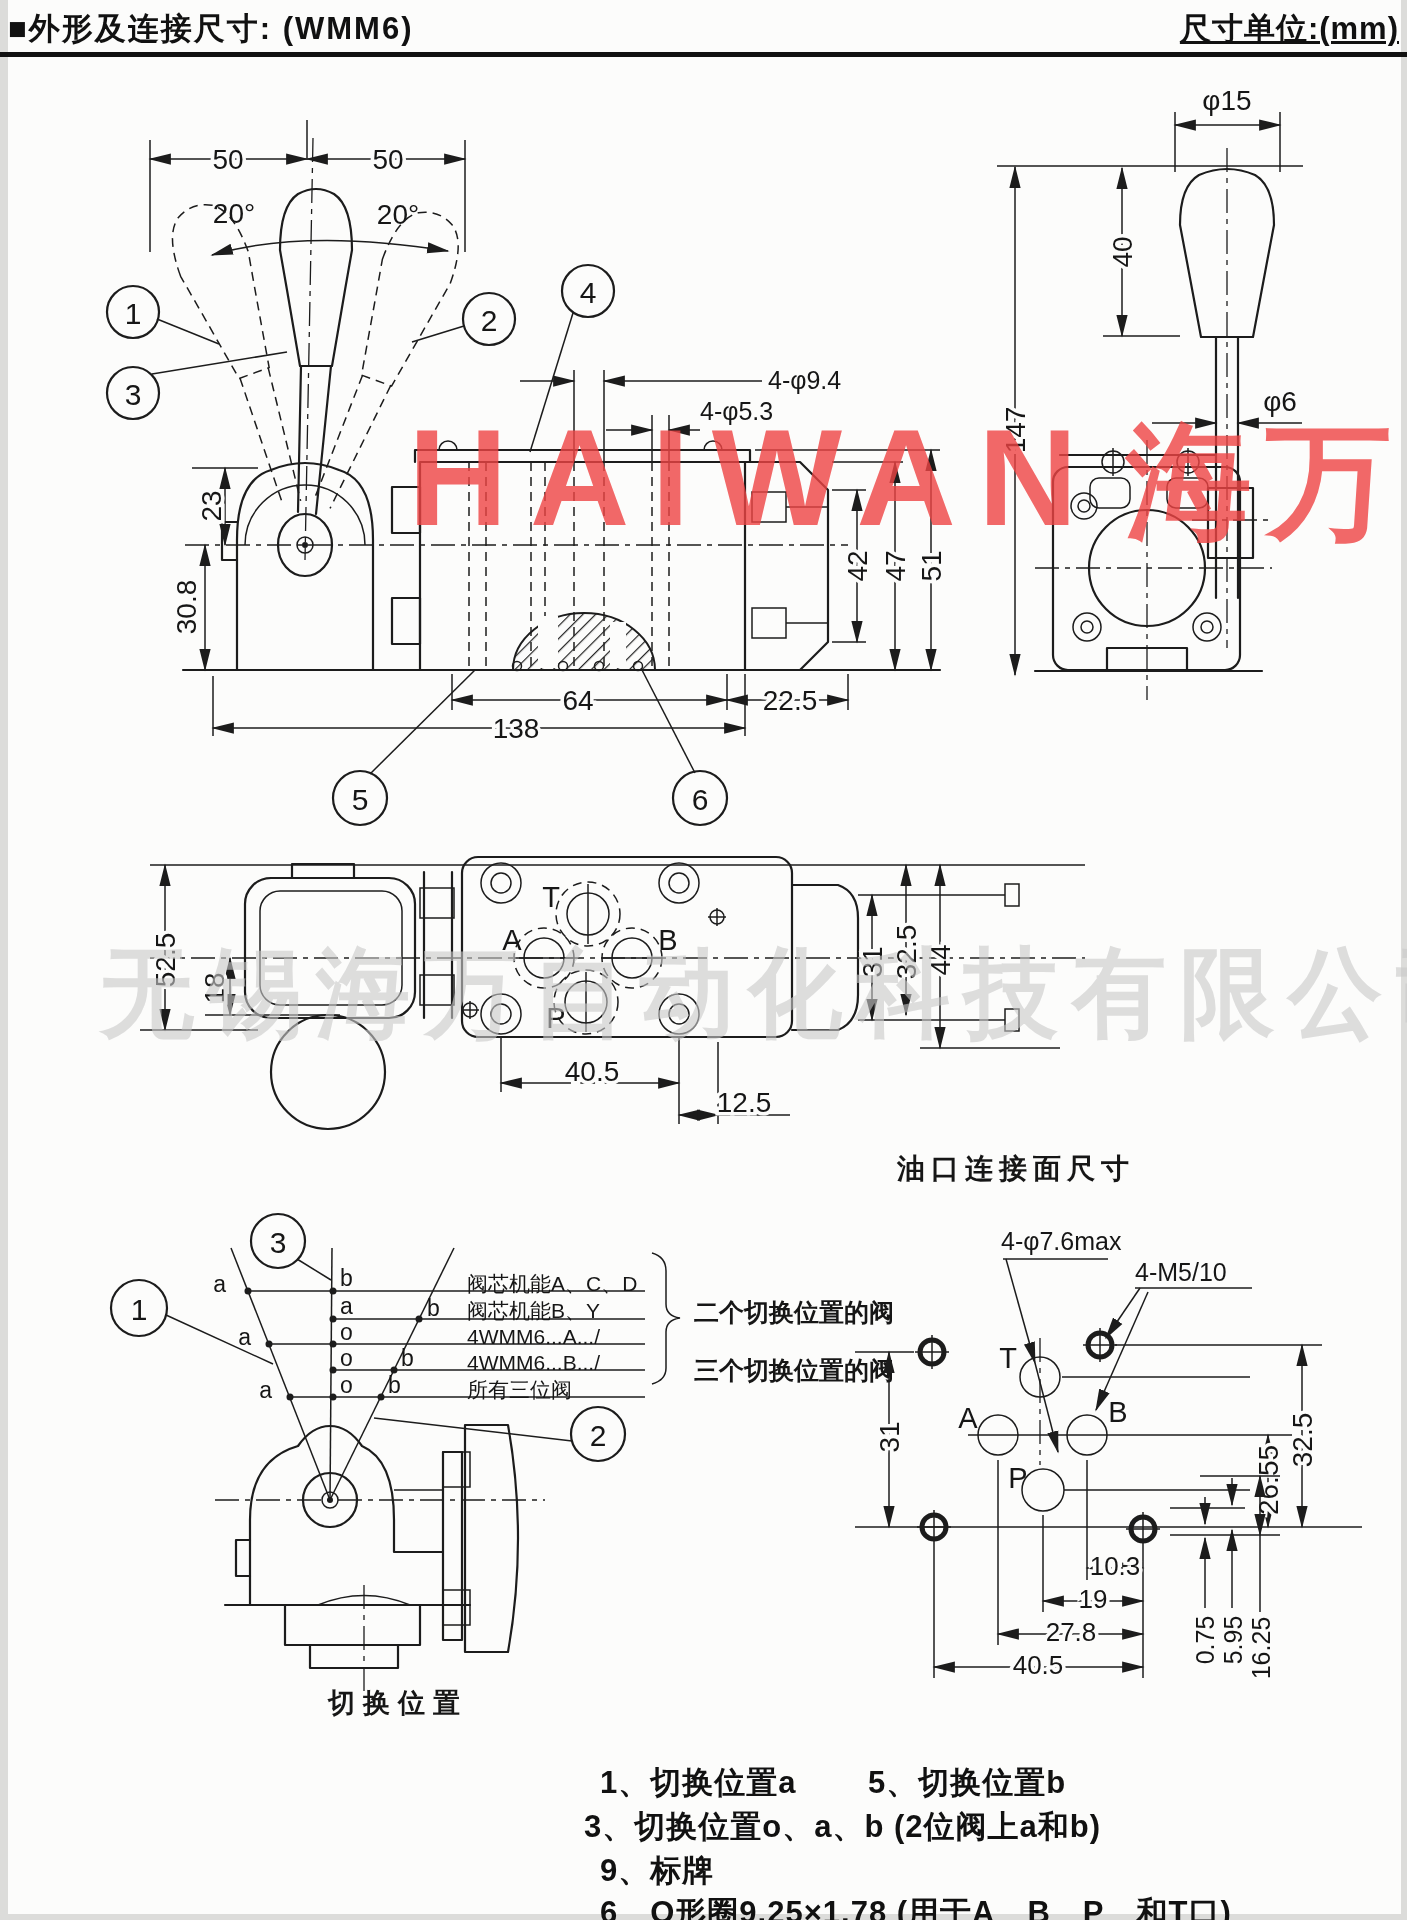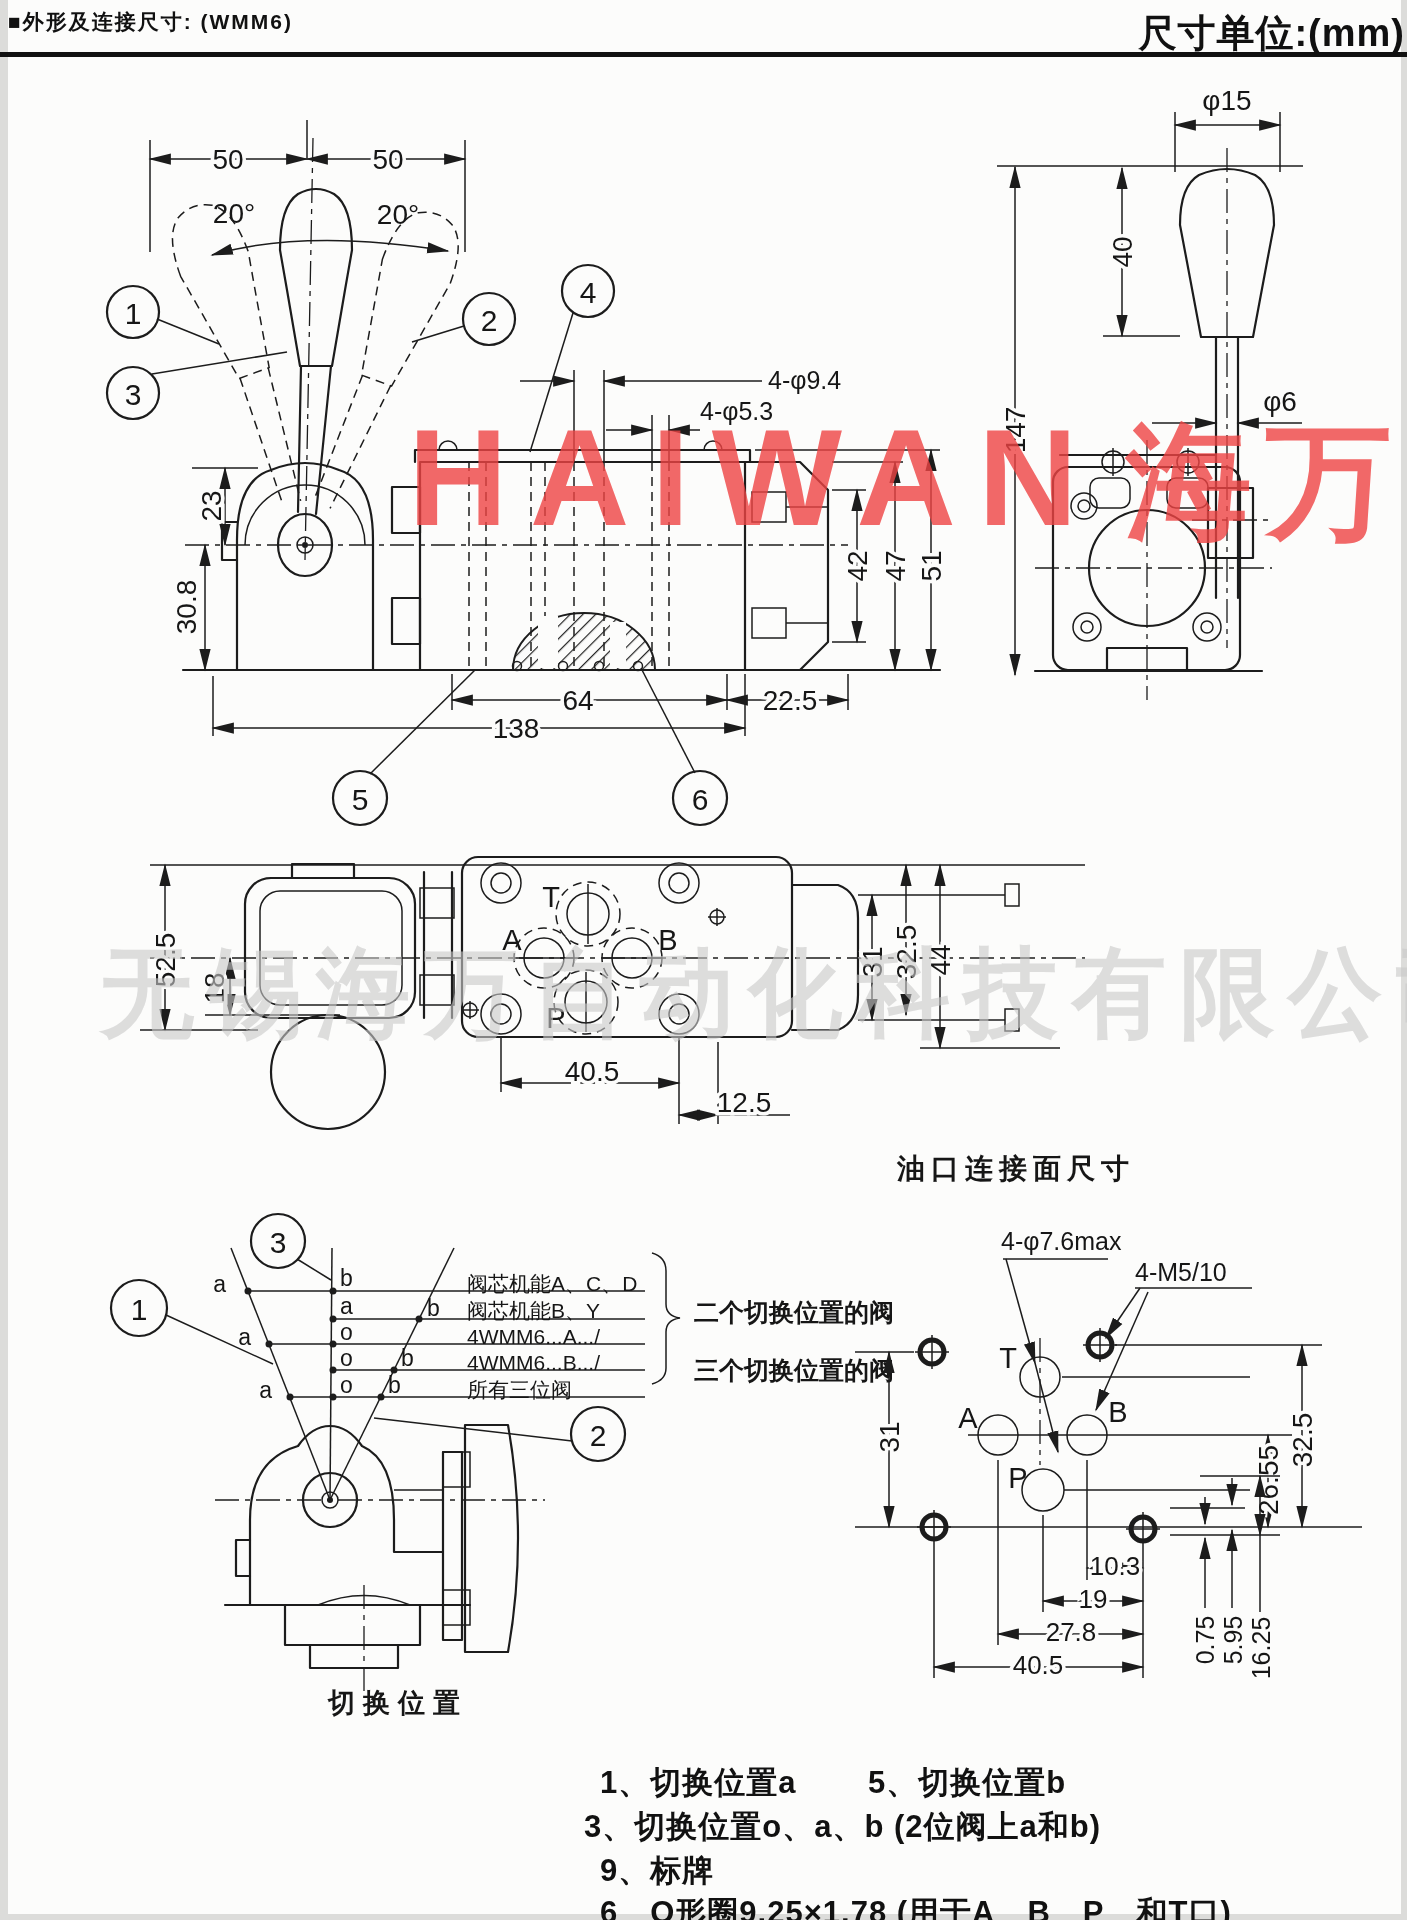--- a/index.html
+++ b/index.html
@@ -1,22 +1,22 @@
 <!DOCTYPE html>
 <html><head>
 <meta charset="utf-8">
 <style>
   html,body{margin:0;padding:0;background:#777;}
   #page{position:relative;width:1407px;height:1920px;background:#fcfcfb;overflow:hidden;
         font-family:"Liberation Sans","DejaVu Sans",sans-serif;color:#111;}
   .edge{position:absolute;background:#dcdcda;}
   
   #hdr{position:absolute;left:0;top:0;width:1407px;height:58px;}
-  #hdr .t{position:absolute;left:8px;top:8px;font-size:21px;font-weight:700;letter-spacing:2px;}
-  #hdr .u{position:absolute;right:2px;top:8px;font-size:38px;font-weight:700;letter-spacing:1px;}
+  #hdr .t{position:absolute;left:8px;top:8px;font-size:31px;font-weight:700;letter-spacing:2px;}
+  #hdr .u{position:absolute;right:8px;top:8px;font-size:31px;font-weight:700;letter-spacing:1px;text-decoration:underline;}
   #hdr .rule{position:absolute;left:0;top:52px;width:1407px;height:5px;background:#111;}
   
   .wm{position:absolute;pointer-events:none;white-space:nowrap;}
   #wm-brand{left:408px;top:398px;z-index:40;color:#ef4444;opacity:.8;}
   #wm-brand .lat{font-size:138px;font-weight:700;letter-spacing:22px;}
   #wm-brand .cn{font-size:126px;font-weight:700;letter-spacing:14px;margin-left:26px;}
   #wm-logo{left:262px;top:455px;z-index:40;opacity:.85;}
   #wm-co{left:100px;top:930px;z-index:40;font-size:94px;color:#c9c9c9;opacity:.6;
          letter-spacing:14px;font-weight:600;transform:scaleY(1.05);}
   svg{position:absolute;overflow:visible;z-index:10;}

